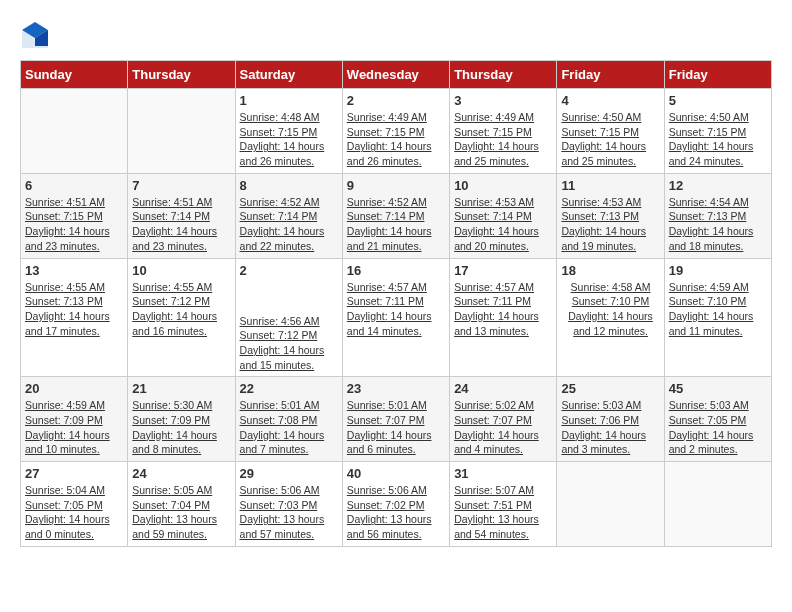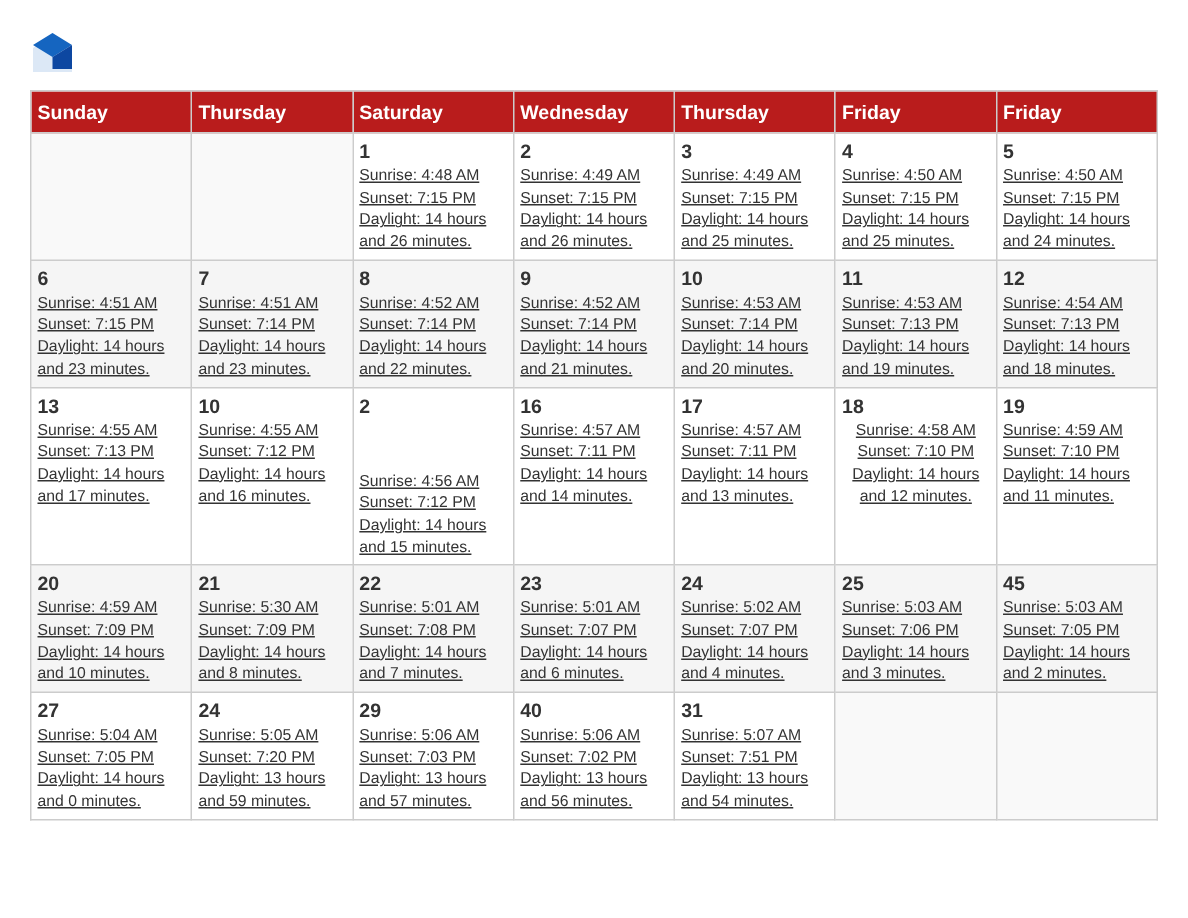--- a/index.html
+++ b/index.html
@@ -316,21 +316,21 @@
         <td>
           <div class="day-number">27</div>
           <div class="day-info" style="white-space: pre-line;">Sunrise: 5:04 AM
 Sunset: 7:05 PM
 Daylight: 14 hours
 and 0 minutes.</div>
         </td>
         <td>
           <div class="day-number">24</div>
           <div class="day-info" style="white-space: pre-line;">Sunrise: 5:05 AM
-Sunset: 7:20 PM
+Sunset: 7:04 PM
 Daylight: 13 hours
 and 59 minutes.</div>
         </td>
         <td>
           <div class="day-number">29</div>
           <div class="day-info" style="white-space: pre-line;">Sunrise: 5:06 AM
 Sunset: 7:03 PM
 Daylight: 13 hours
 and 57 minutes.</div>
         </td>

